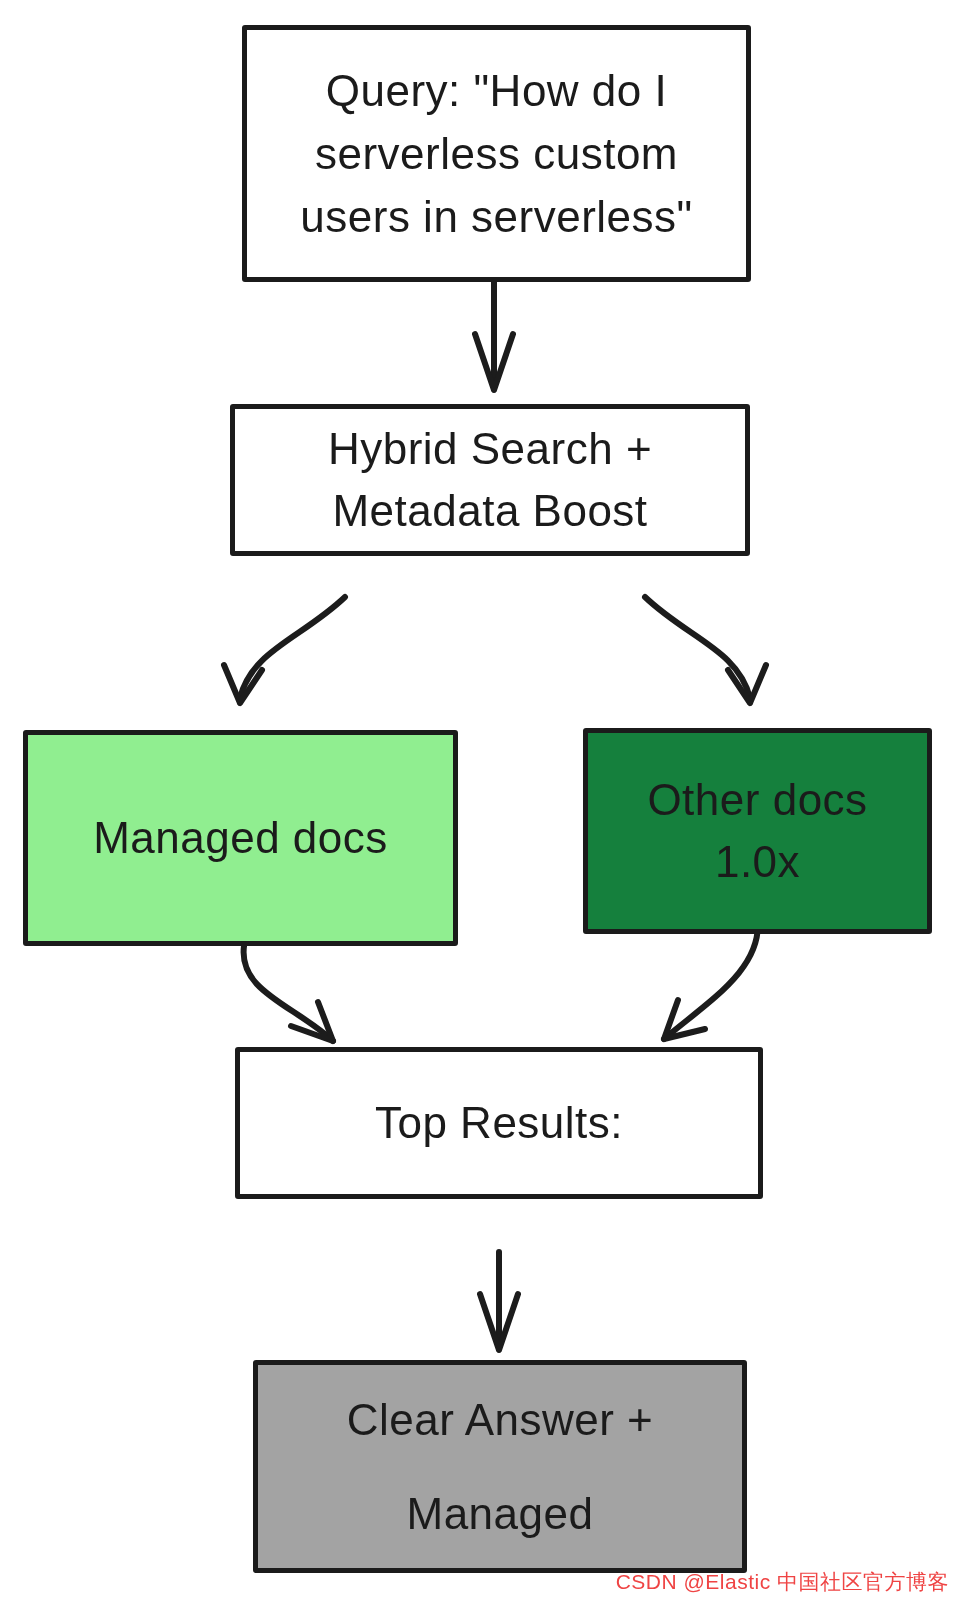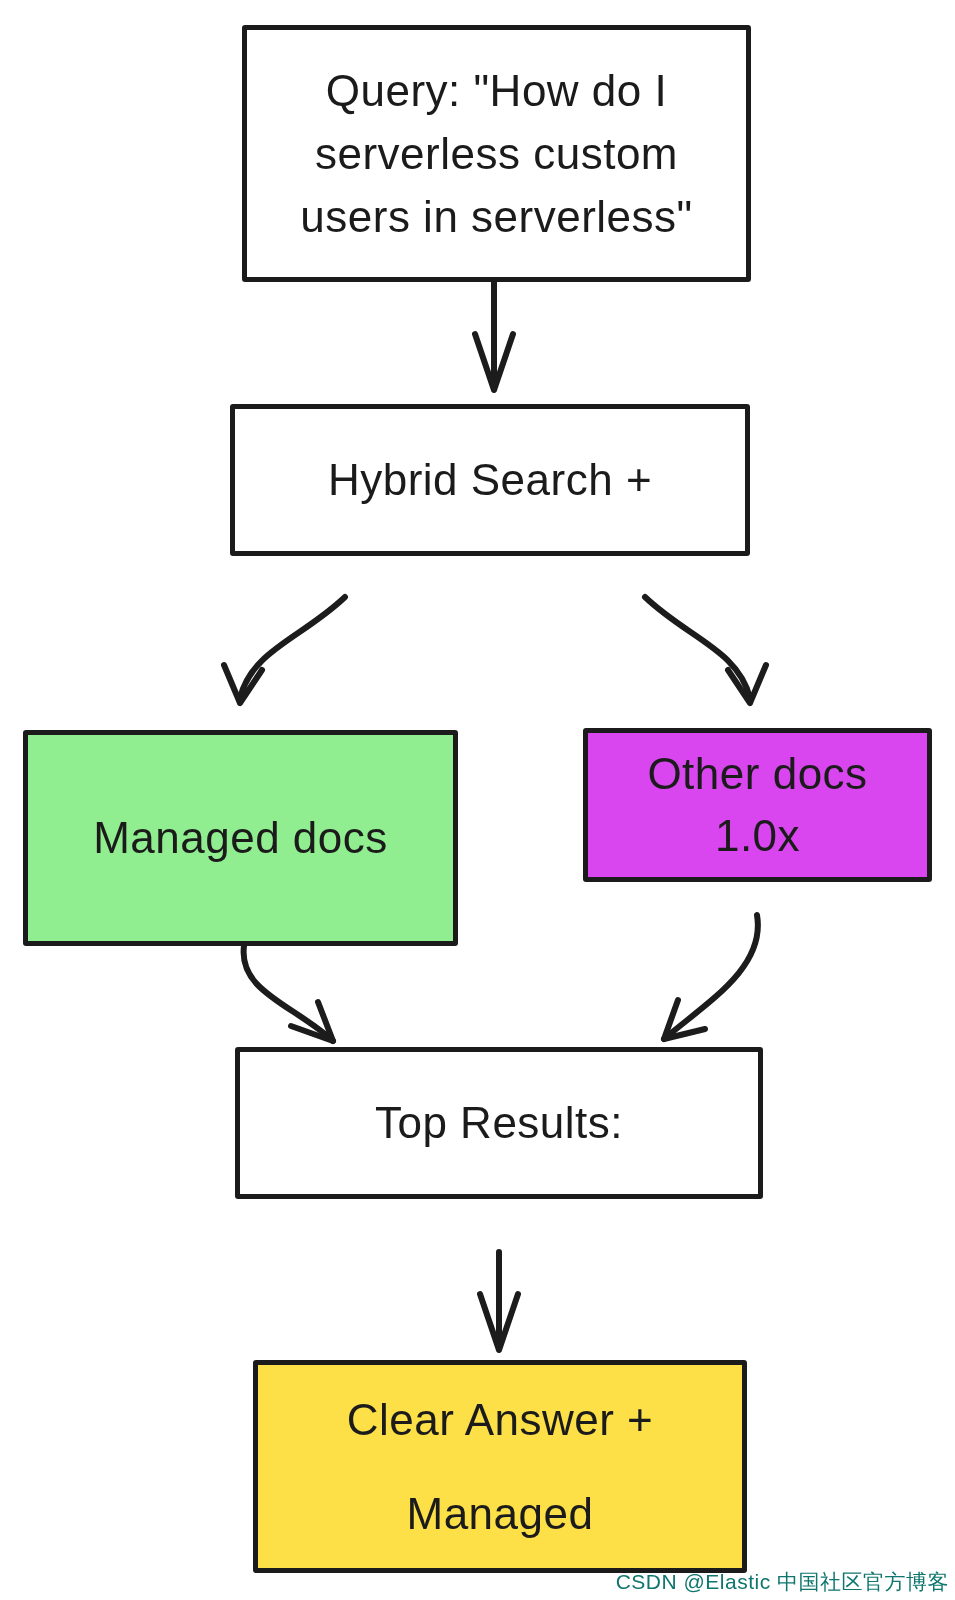--- a/index.html
+++ b/index.html
@@ -32,31 +32,31 @@
     color: #1b1b1b;
     font-size: 44px;
     line-height: 62px;
     letter-spacing: 0.5px;
   }
   .node span { display: block; white-space: nowrap; }
 
   .node-query   { left: 242px; top: 25px;   width: 509px; height: 257px; line-height: 63px; }
   .node-hybrid  { left: 230px; top: 404px;  width: 520px; height: 152px; }
   .node-managed { left: 23px;  top: 722px;  width: 435px; height: 216px; background: #90ee90; margin-top: 8px; }
-  .node-other   { left: 583px; top: 728px;  width: 349px; height: 154px; background: #d946ef; }
+  .node-other   { left: 583px; top: 728px;  width: 349px; height: 206px; background: #15803d; }
   .node-results { left: 235px; top: 1047px; width: 528px; height: 152px; }
-  .node-answer  { left: 253px; top: 1360px; width: 494px; height: 213px; background: #fde047; gap: 32px; }
+  .node-answer  { left: 253px; top: 1360px; width: 494px; height: 213px; background: #a3a3a3; gap: 32px; }
 
   .watermark {
     position: absolute;
     z-index: 3;
     right: 6px;
     top: 1568px;
     font-size: 21px;
-    color: #0f766e;
+    color: #ef4444;
     letter-spacing: 0.5px;
     white-space: nowrap;
   }
 </style>
 </head>
 <body>
 
 <div class="canvas">
 
   <svg class="arrow-layer" viewBox="0 0 955 1600" xmlns="http://www.w3.org/2000/svg" fill="none" stroke="#1c1c1c" stroke-width="6" stroke-linecap="round">
@@ -93,20 +93,21 @@
   </svg>
 
   <div class="node node-query">
     <span>Query: "How do I</span>
     <span>serverless custom</span>
     <span>users in serverless"</span>
   </div>
 
   <div class="node node-hybrid">
     <span>Hybrid Search +</span>
+    <span>Metadata Boost</span>
   </div>
 
   <div class="node node-managed">
     <span>Managed docs</span>
   </div>
 
   <div class="node node-other">
     <span>Other docs</span>
     <span>1.0x</span>
   </div>

